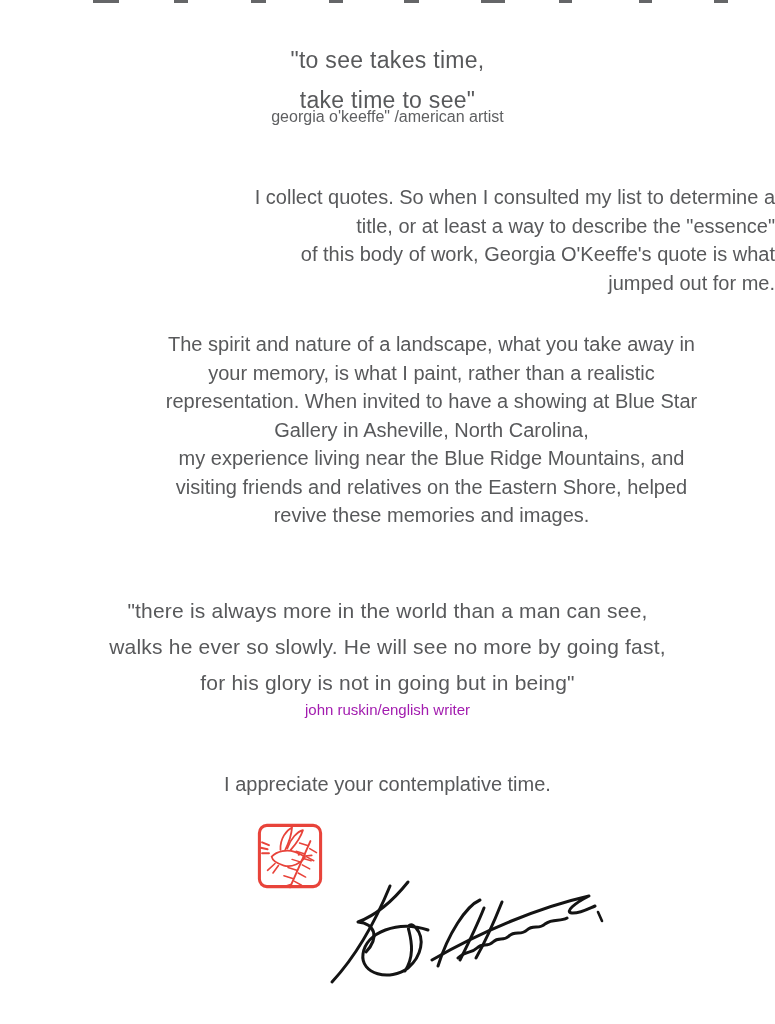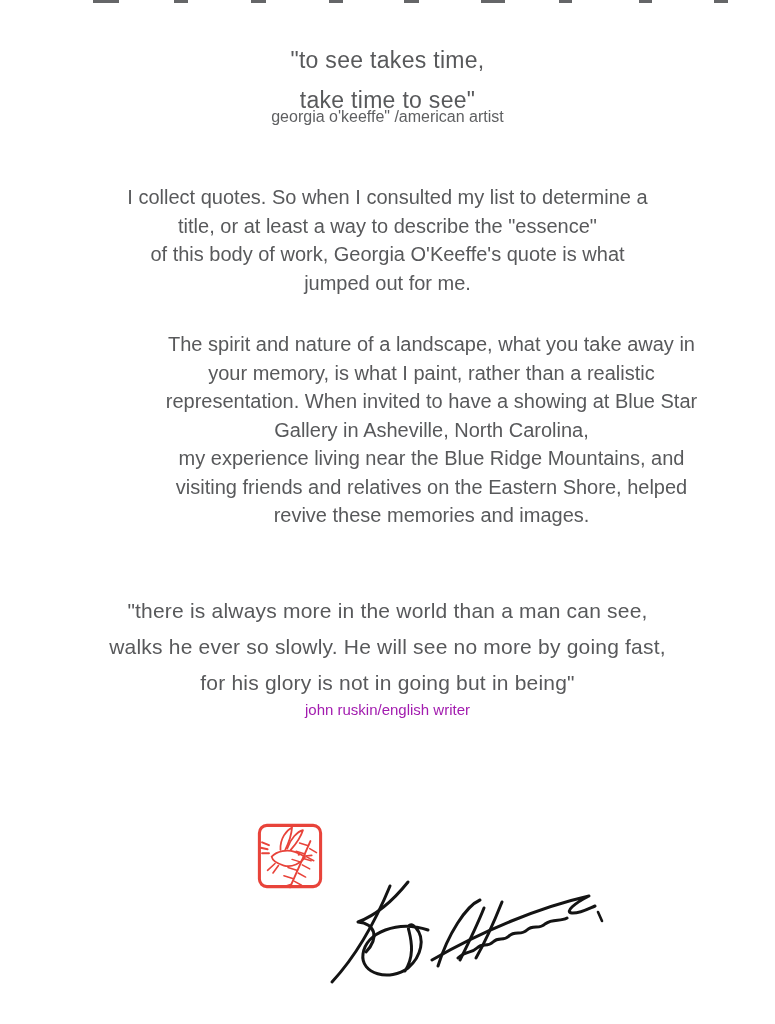--- a/index.html
+++ b/index.html
@@ -12,21 +12,21 @@
     color:#58595b;
   }
   .txt{
     position:absolute;left:0;width:775px;
     text-align:center;
     white-space:pre-line;
     color:#58595b;
   }
   .quote-main{top:40px;font-size:23px;line-height:40px;letter-spacing:.3px;}
   .attr-1{top:106px;font-size:16px;line-height:22px;color:#5e5f61;}
-  .para-1{top:183px;font-size:20px;line-height:28.5px;}
+  .para-1{top:183px;font-size:20px;line-height:28.5px;text-align:right;}
   .para-2{top:330px;font-size:20px;line-height:28.5px;margin-left:44px;}
   .quote-2{top:593px;font-size:21px;line-height:36px;letter-spacing:.2px;}
   .attr-2{top:700px;font-size:15px;line-height:20px;color:#a21caf;}
   .closing{top:771px;font-size:20px;line-height:26px;}
   .frag{position:absolute;top:0;height:3px;background:#4a4b4d;opacity:.85;}
   .stamp{position:absolute;left:256px;top:822px;width:68px;height:68px;}
   .sig{position:absolute;left:312px;top:868px;width:292px;height:126px;}
 </style>
 </head>
 <body>
@@ -59,20 +59,21 @@
 Gallery in Asheville, North Carolina,
 my experience living near the Blue Ridge Mountains, and
 visiting friends and relatives on the Eastern Shore, helped
 revive these memories and images.</div>
 
   <div class="txt quote-2">"there is always more in the world than a man can see,
 walks he ever so slowly. He will see no more by going fast,
 for his glory is not in going but in being"</div>
   <div class="txt attr-2">john ruskin/english writer</div>
 
+  <div class="txt closing">I appreciate your contemplative time.</div>
 
   <svg class="stamp" viewBox="0 0 100 100" fill="none" stroke="#e8433a" stroke-width="3" stroke-linecap="round" stroke-linejoin="round">
     <rect x="5" y="5" width="90" height="90" rx="11" stroke-width="4.5"></rect>
 
     <path d="M9,30 L19,34"></path>
     <path d="M7,38 L17,40"></path>
     <path d="M9,46 L19,46"></path>
 
     <path d="M36,41 C35,24 45,12 53,8 C52,21 47,33 43,41" stroke-width="2.6"></path>
     <path d="M46,39 C51,24 61,14 69,12 C65,25 57,34 51,41" stroke-width="2.6"></path>

